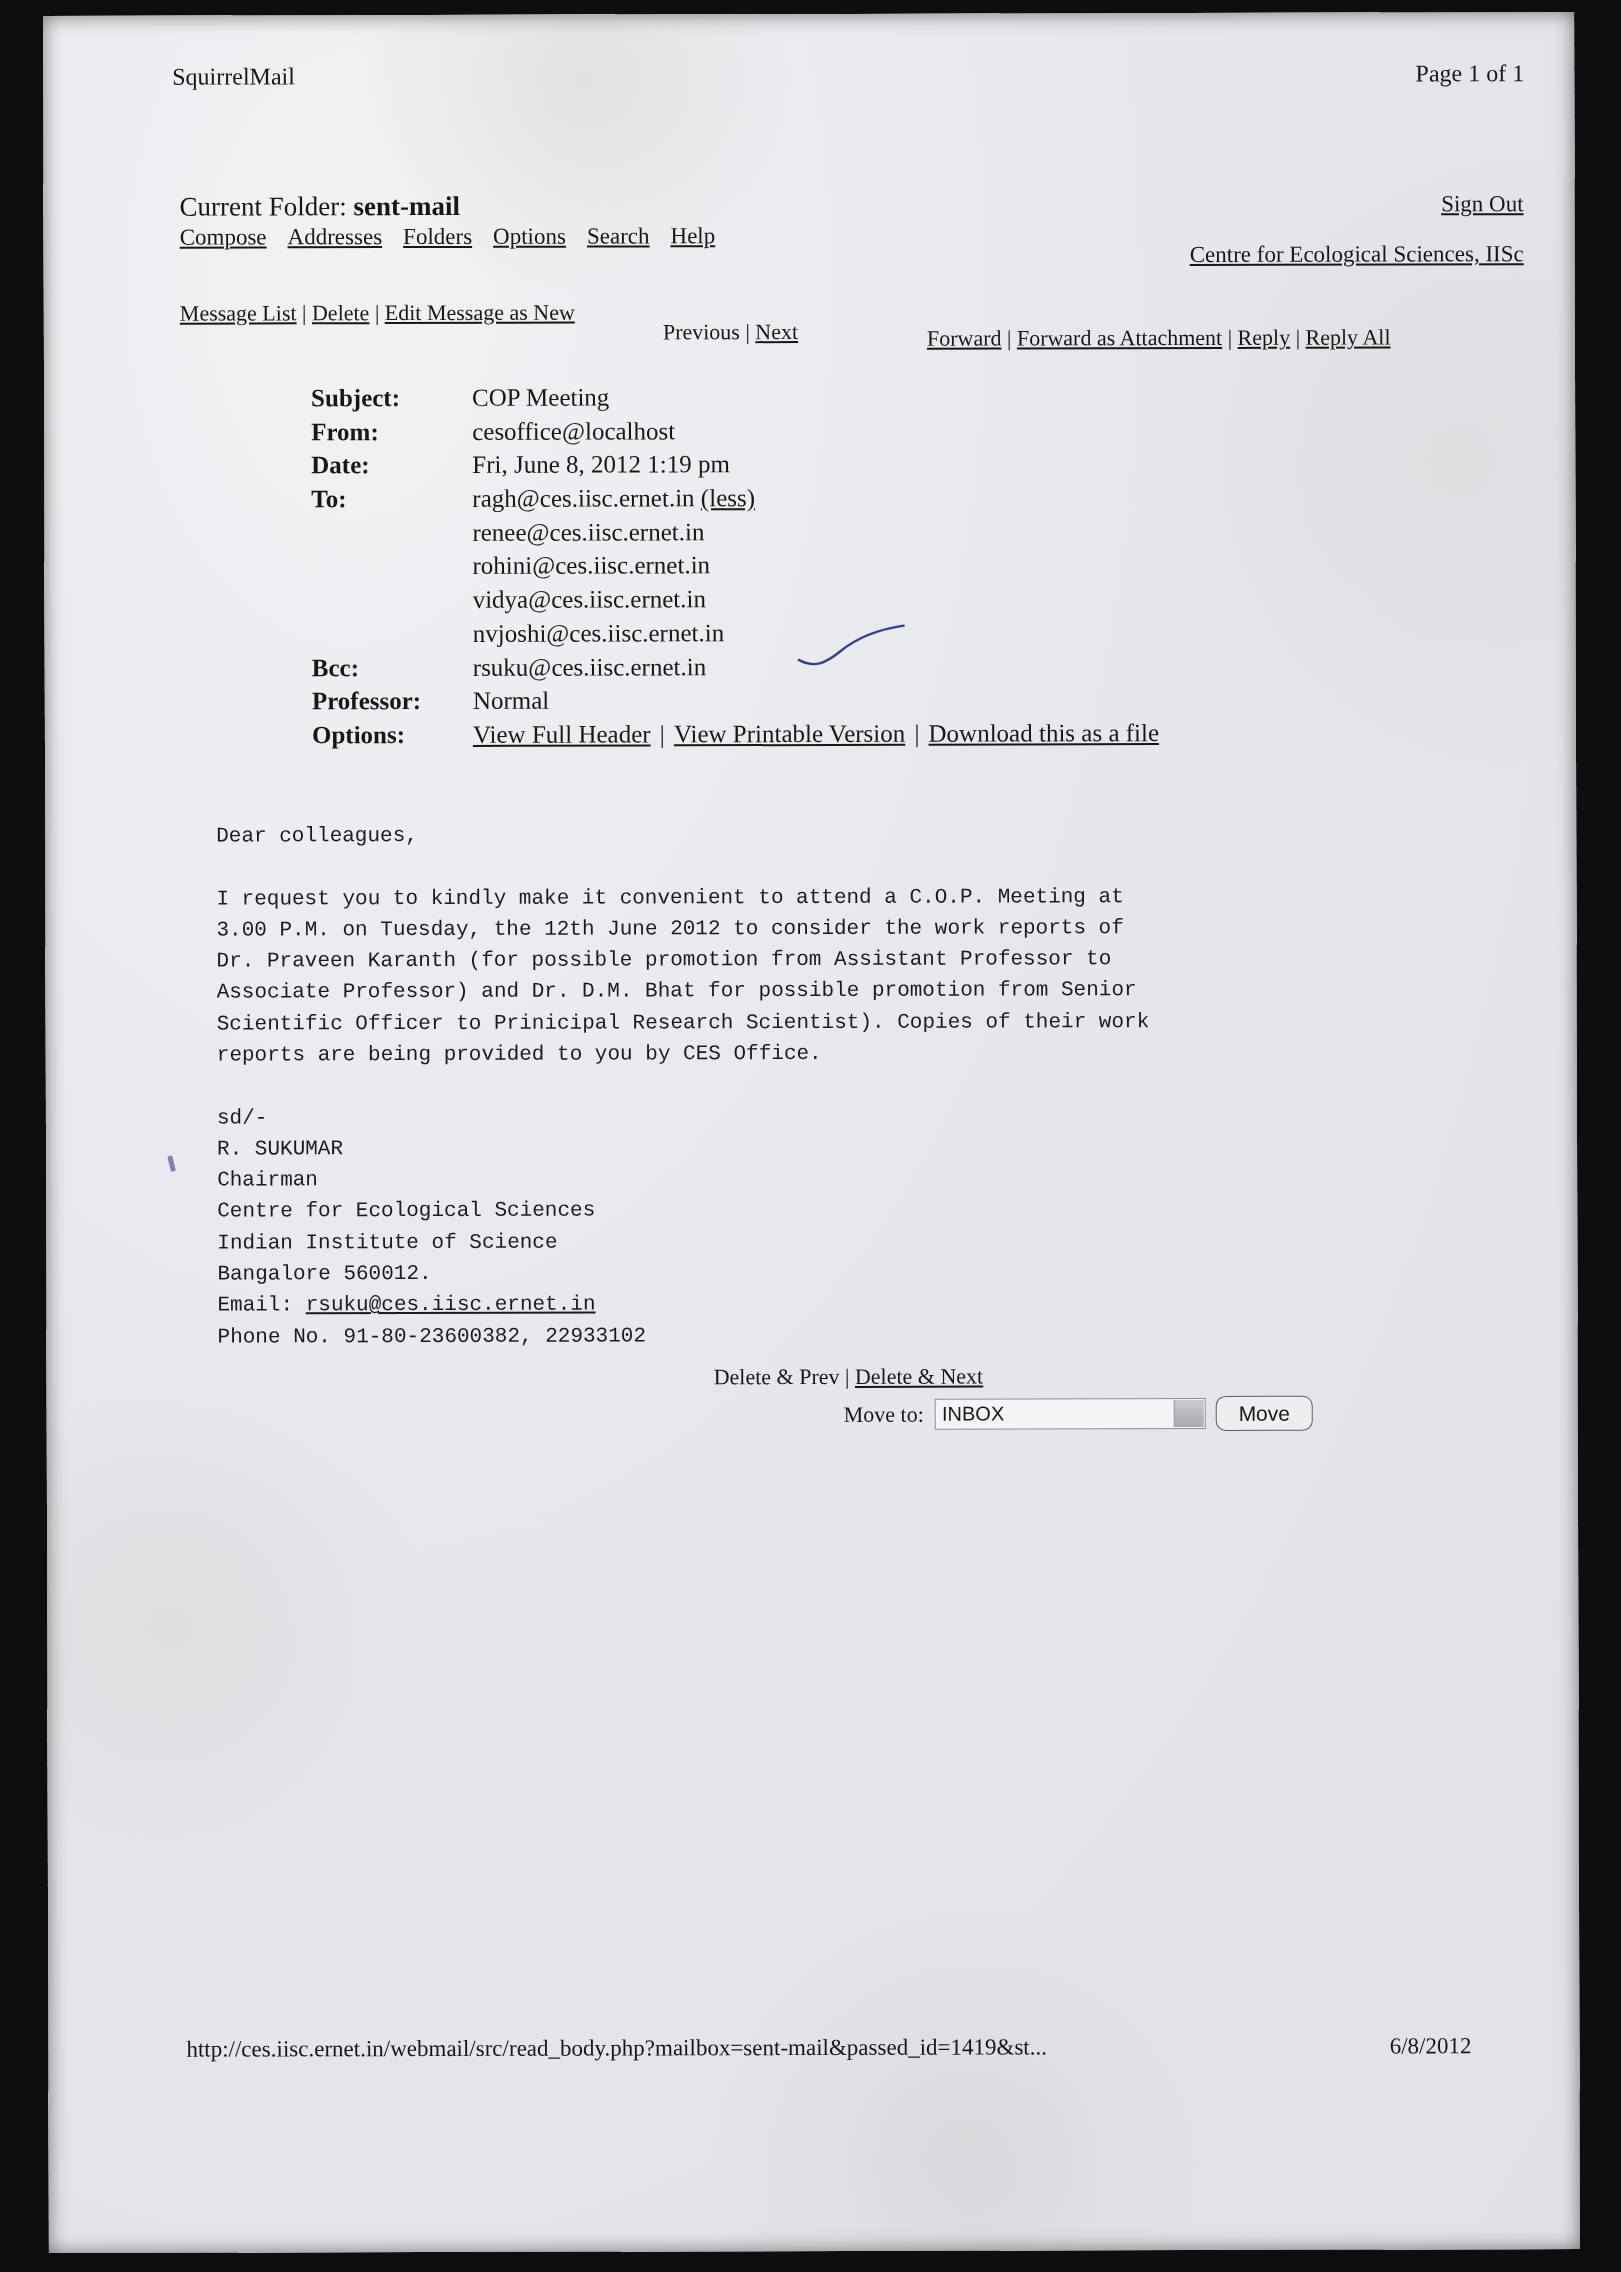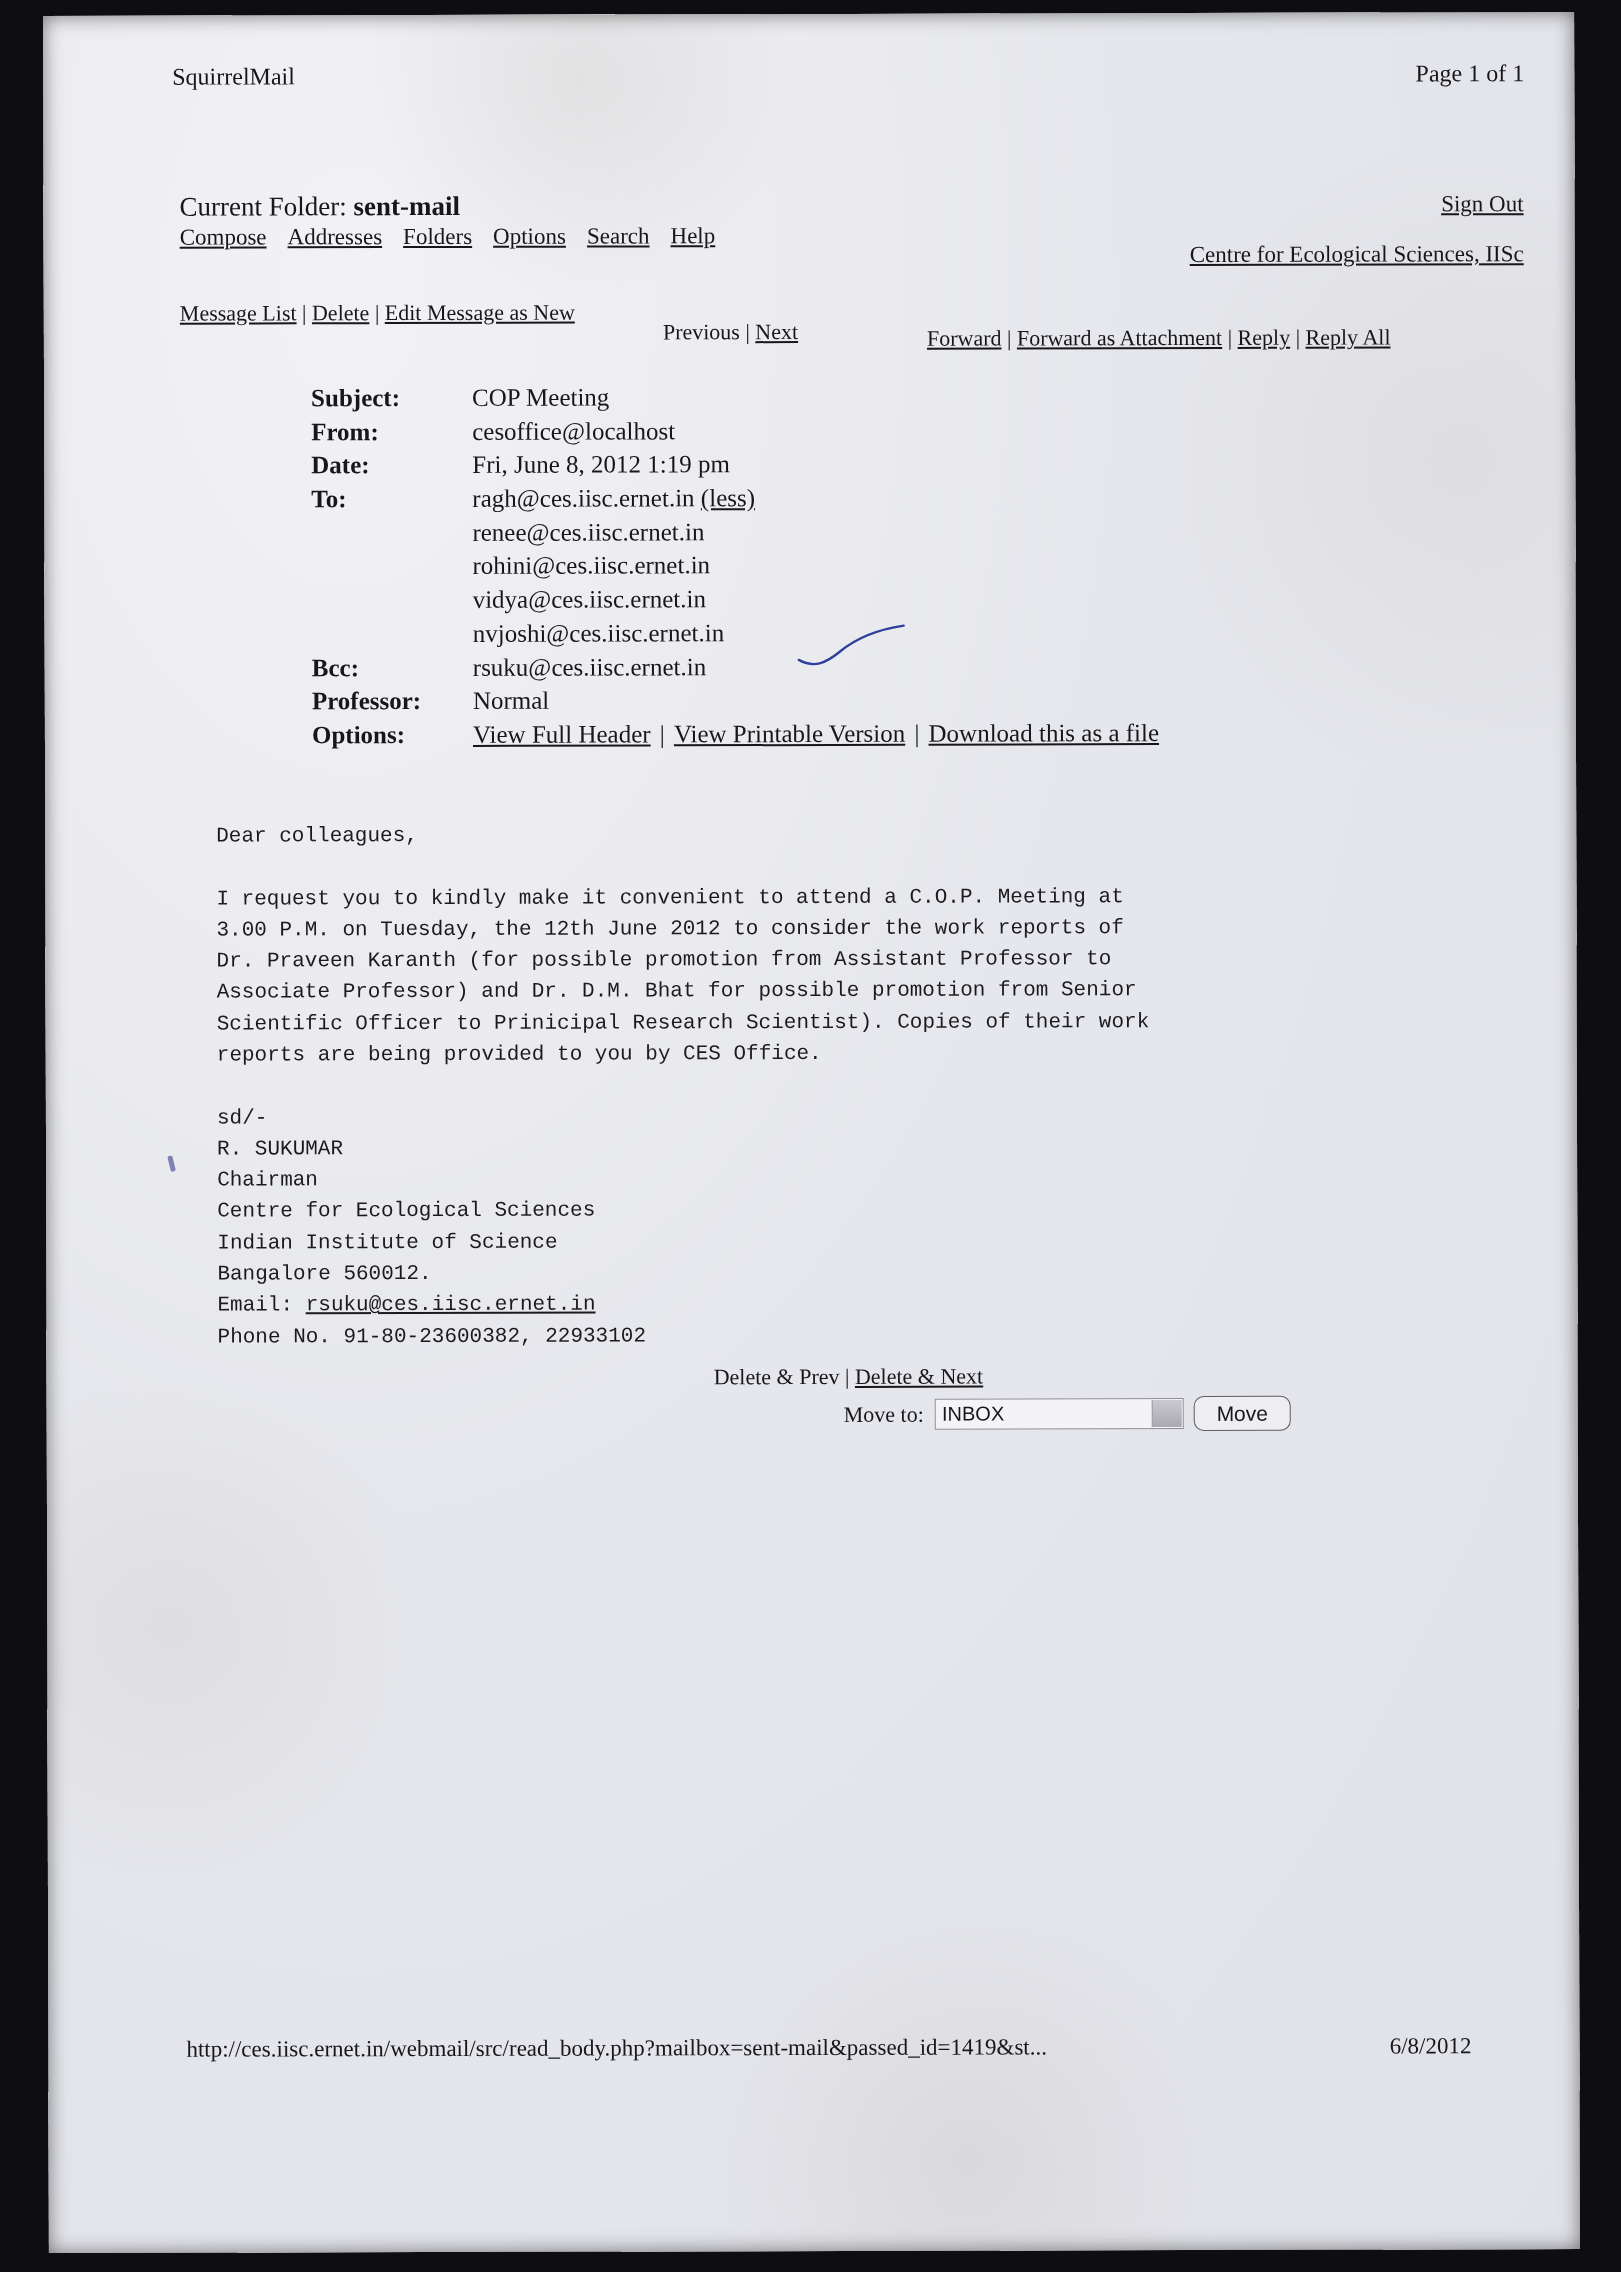--- a/index.html
+++ b/index.html
@@ -174,21 +174,21 @@
     position: absolute;
     left: 797px;
     top: 1383px;
     display: flex;
     align-items: center;
     gap: 10.5px;
     font-size: 22px;
   }
   .moveto-label { font-size: 22px; }
   .select-box {
-    width: 249px;
+    width: 271px;
     height: 31px;
     background: #f4f4f6;
     border: 1px solid #8d8d93;
     display: flex;
     align-items: center;
     font-family: "Liberation Sans", sans-serif;
     font-size: 20px;
     padding-left: 6.7px;
     box-sizing: border-box;
     position: relative;

